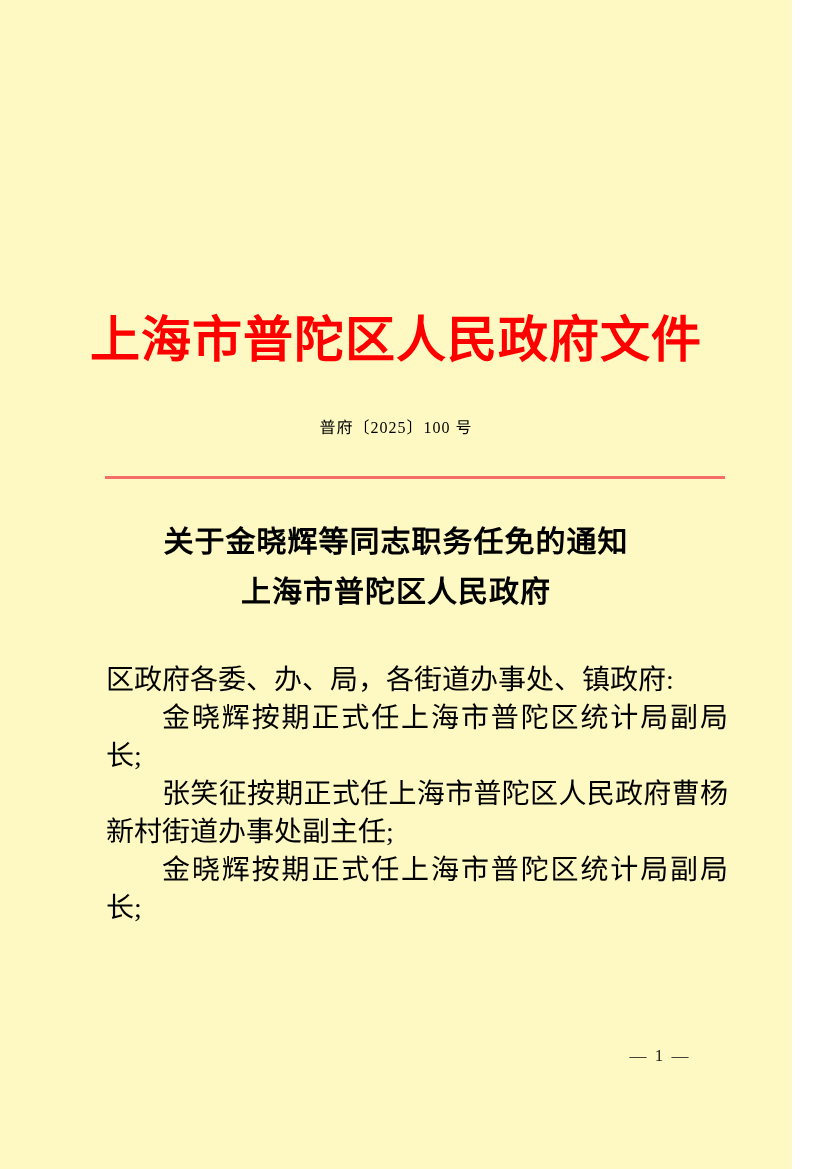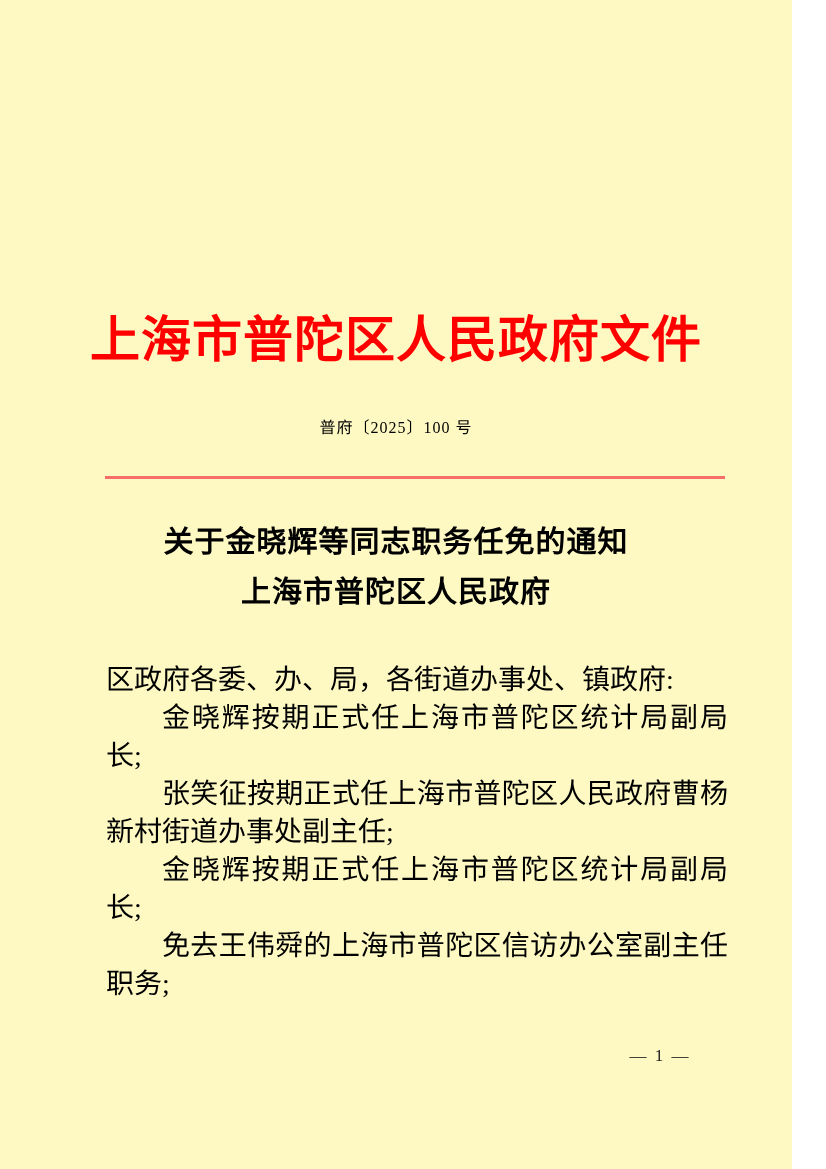--- a/index.html
+++ b/index.html
@@ -104,18 +104,17 @@
   <div class="notice-title">
     <div>关于金晓辉等同志职务任免的通知</div>
     <div>上海市普陀区人民政府</div>
   </div>
 
   <div class="body-text">
     <p class="no-indent">区政府各委、办、局，各街道办事处、镇政府:</p>
     <p>金晓辉按期正式任上海市普陀区统计局副局长;</p>
     <p>张笑征按期正式任上海市普陀区人民政府曹杨新村街道办事处副主任;</p>
     <p>金晓辉按期正式任上海市普陀区统计局副局长;</p>
-    <p>免去王伟舜的上海市普陀区信访办公室副主任职务;</p>
   </div>
 
   <div class="page-number">— 1 —</div>
 
 </div>
 
 </body></html>

